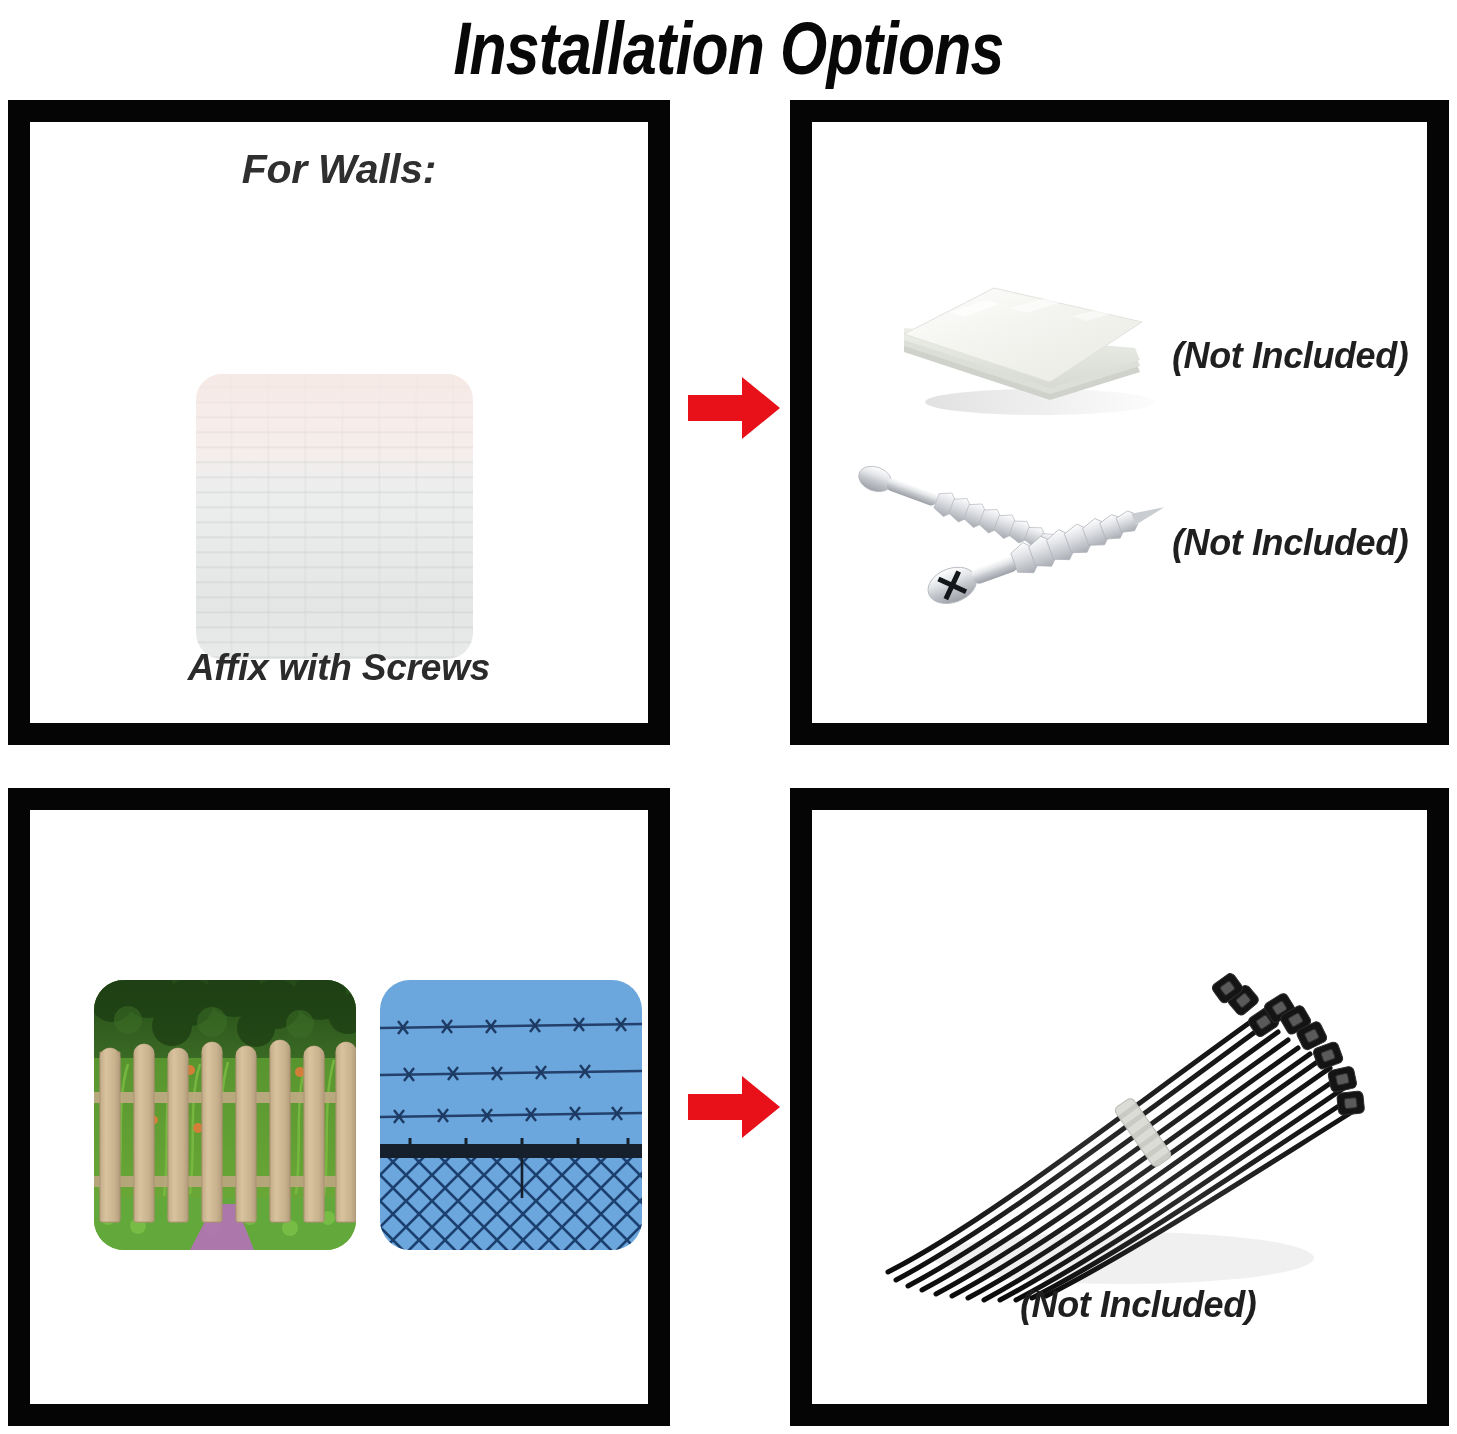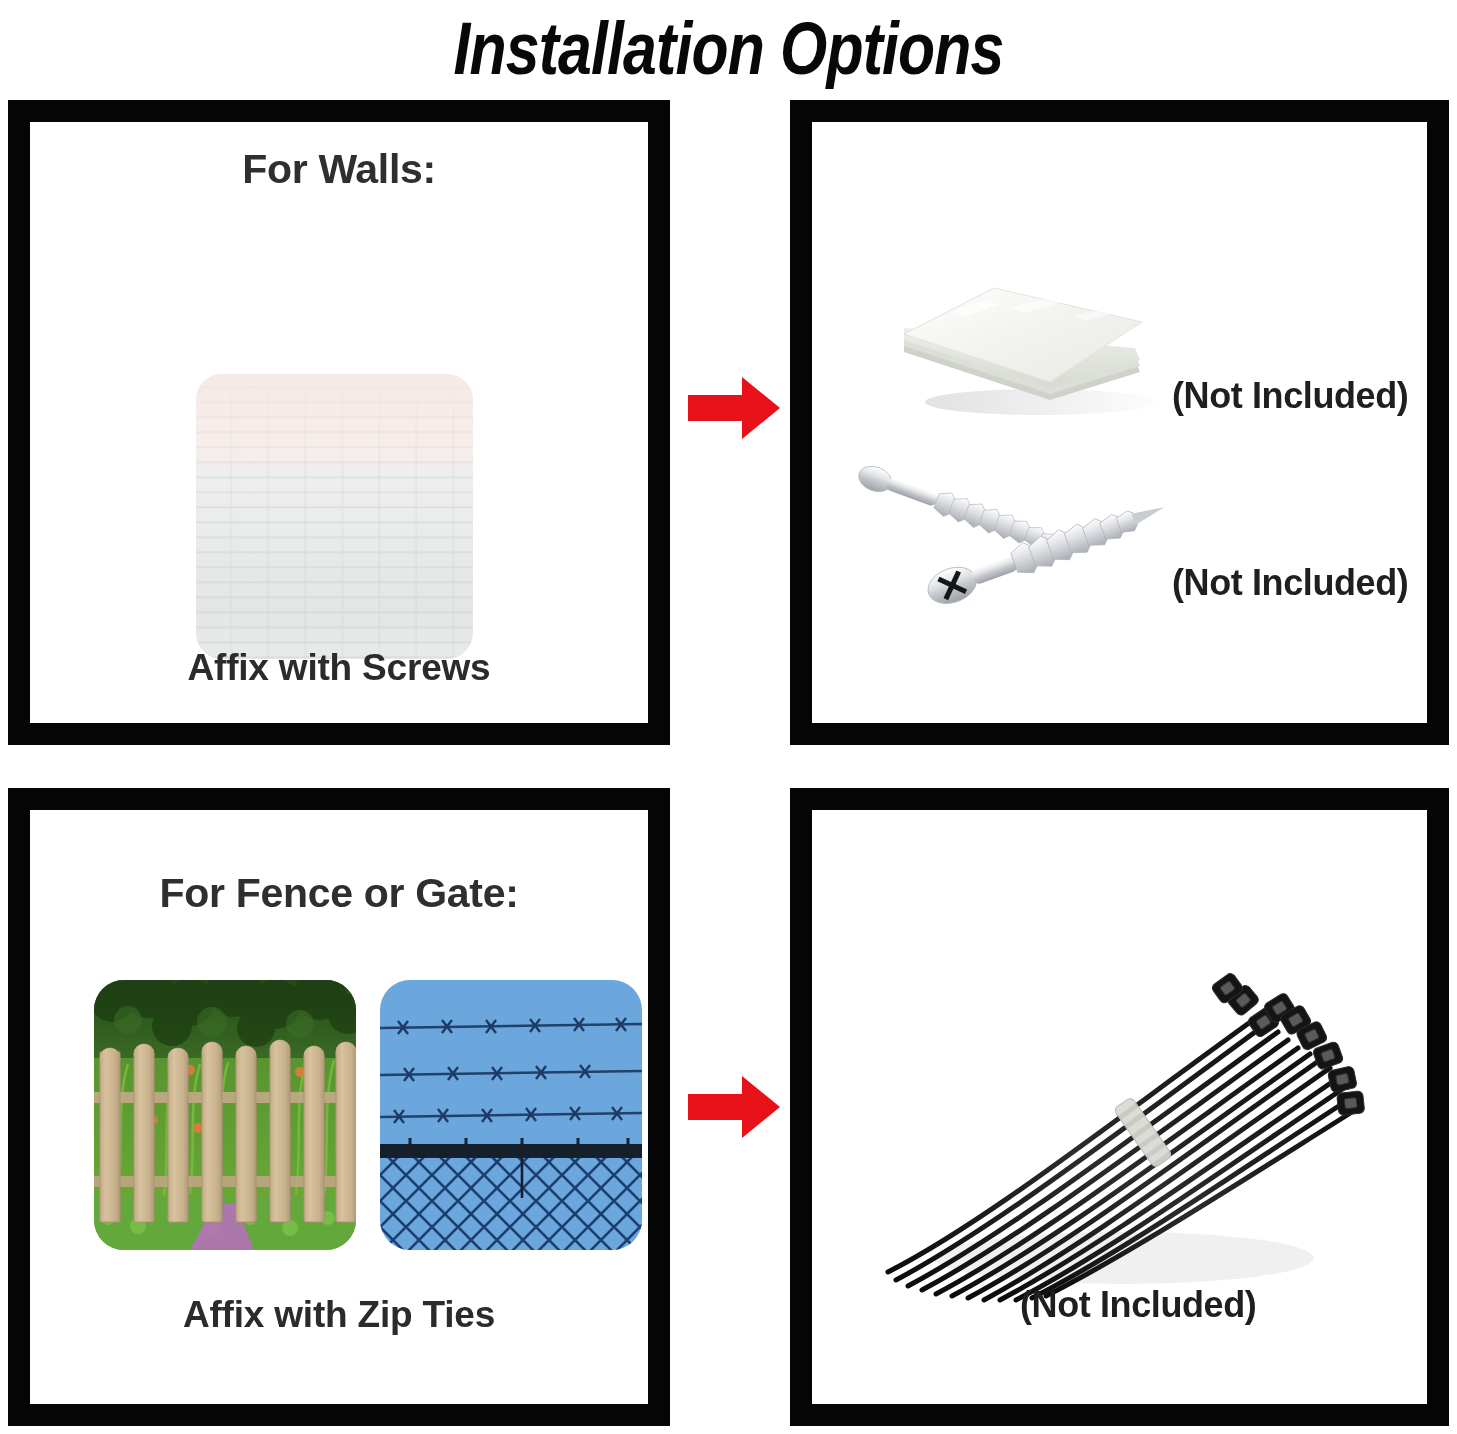--- a/index.html
+++ b/index.html
@@ -34,20 +34,21 @@
     transform-origin: center center;
     white-space: nowrap;
   }
 
   
   .panel {
     position: absolute;
     border: 22px solid #050505;
     background: #701a75;
     box-sizing: border-box;
+    font-style: italic;
   }
   .panel-inner {
     position: relative;
     width: 100%;
     height: 100%;
     background: #ffffff;
     overflow: hidden;
   }
   #panel-walls       { left: 8px;   top: 100px;  width: 662px; height: 645px; }
   #panel-wall-parts  { left: 790px; top: 100px;  width: 659px; height: 645px; }
@@ -81,21 +82,20 @@
   #walls-caption { bottom: 28px; }
   #fence-caption { bottom: 62px; }
 
   .not-included {
     position: absolute;
     font-size: 36px;
     font-weight: bold;
     color: #1f1f1f;
     letter-spacing: -0.4px;
     white-space: nowrap;
-    margin-top: 40px;
   }
   #tape-not-included  { left: 360px; top: 213px; }
   #screw-not-included { left: 360px; top: 400px; }
   #ties-not-included  { left: 208px; bottom: 78px; }
 
   
   .arrow {
     position: absolute;
     width: 96px;
     height: 70px;
@@ -311,21 +311,20 @@
     </div>
 
     <div class="not-included" id="screw-not-included">(Not Included)</div>
 
   </div>
 </div>
 
 <div class="panel" id="panel-fence">
   <div class="panel-inner">
 
-    <div class="panel-heading" id="fence-heading">For Fence or Gate:</div>
 
     <div class="fence-photo" id="fence-wood">
       <svg viewBox="0 0 262 270" xmlns="http://www.w3.org/2000/svg" preserveAspectRatio="none">
         <defs>
           <linearGradient id="hedge" x1="0" y1="0" x2="0" y2="1">
             <stop offset="0%" stop-color="#244a18"></stop>
             <stop offset="100%" stop-color="#3a6a24"></stop>
           </linearGradient>
           <linearGradient id="plants" x1="0" y1="0" x2="0" y2="1">
             <stop offset="0%" stop-color="#4f8a2a"></stop>
@@ -507,21 +506,20 @@
           <line x1="142" y1="158" x2="142" y2="170"></line>
           <line x1="198" y1="158" x2="198" y2="170"></line>
           <line x1="248" y1="158" x2="248" y2="170"></line>
         </g>
 
         <rect x="0" y="178" width="262" height="92" fill="url(#chain)"></rect>
         <line x1="142" y1="178" x2="142" y2="218" stroke="#16202c" stroke-width="2.6"></line>
       </svg>
     </div>
 
-    <div class="caption" id="fence-caption">Affix with Zip Ties</div>
 
   </div>
 </div>
 
 <div class="arrow" id="arrow-fence">
   <svg viewBox="0 0 96 70" xmlns="http://www.w3.org/2000/svg">
     <polygon points="2,22 56,22 56,4 94,35 56,66 56,48 2,48" fill="#e8111a"></polygon>
   </svg>
 </div>
 

